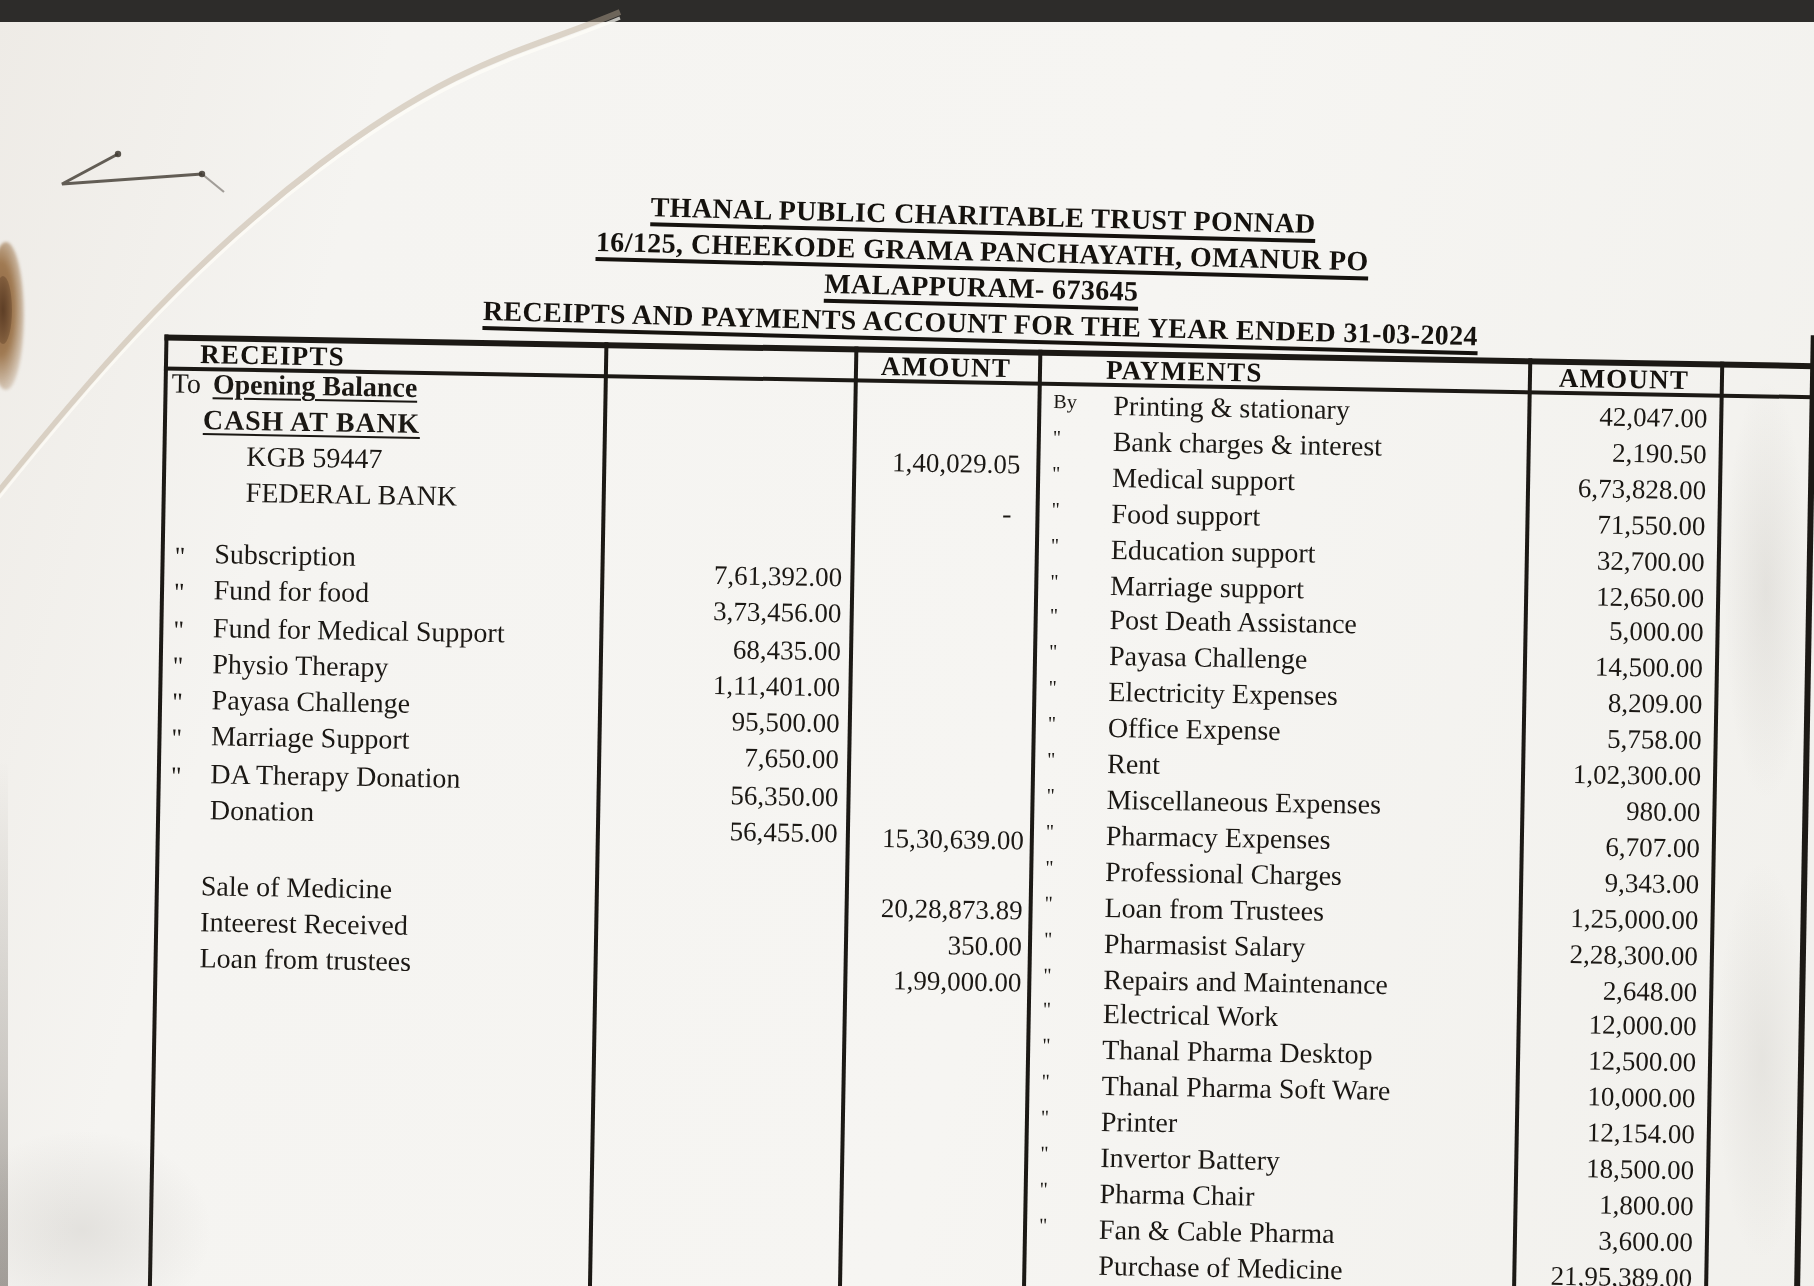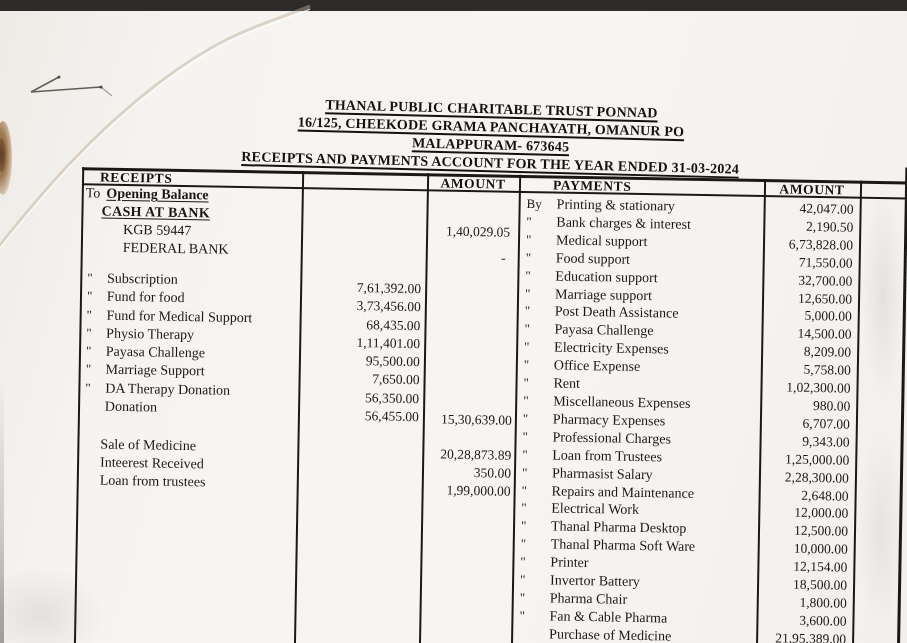--- a/index.html
+++ b/index.html
@@ -73,21 +73,21 @@
   .r-row .tot { width:94px; text-align:right; font-size:13.5px; padding-right:3px; transform:translateY(7px); }
 
   .r-items2 { position:absolute; left:80px; top:443px; width:437px; }
   .r2-row { display:flex; height:18px; align-items:flex-start; }
   .r2-row .lbl { width:340px; padding-left:23px; font-size:14px; white-space:nowrap; }
   .r2-row .tot { width:94px; text-align:right; font-size:13.5px; padding-right:3px; transform:translateY(4px); }
 
   
   .p-items { position:absolute; left:517px; top:195px; width:341px; }
   .p-row { display:flex; height:17.92px; align-items:flex-start; }
-  .p-row .d { width:30px; padding-left:8px; font-size:13px; }
+  .p-row .d { width:30px; padding-left:8px; font-size:10px; }
   .p-row .lbl { flex:1; font-size:14px; white-space:nowrap; }
   .p-row .amt { width:94px; text-align:right; font-size:13.5px; padding-right:6px; }
 </style>
 </head>
 <body>
 
 <div class="paper">
   <div class="topbar"></div>
 
   <div class="doc">

